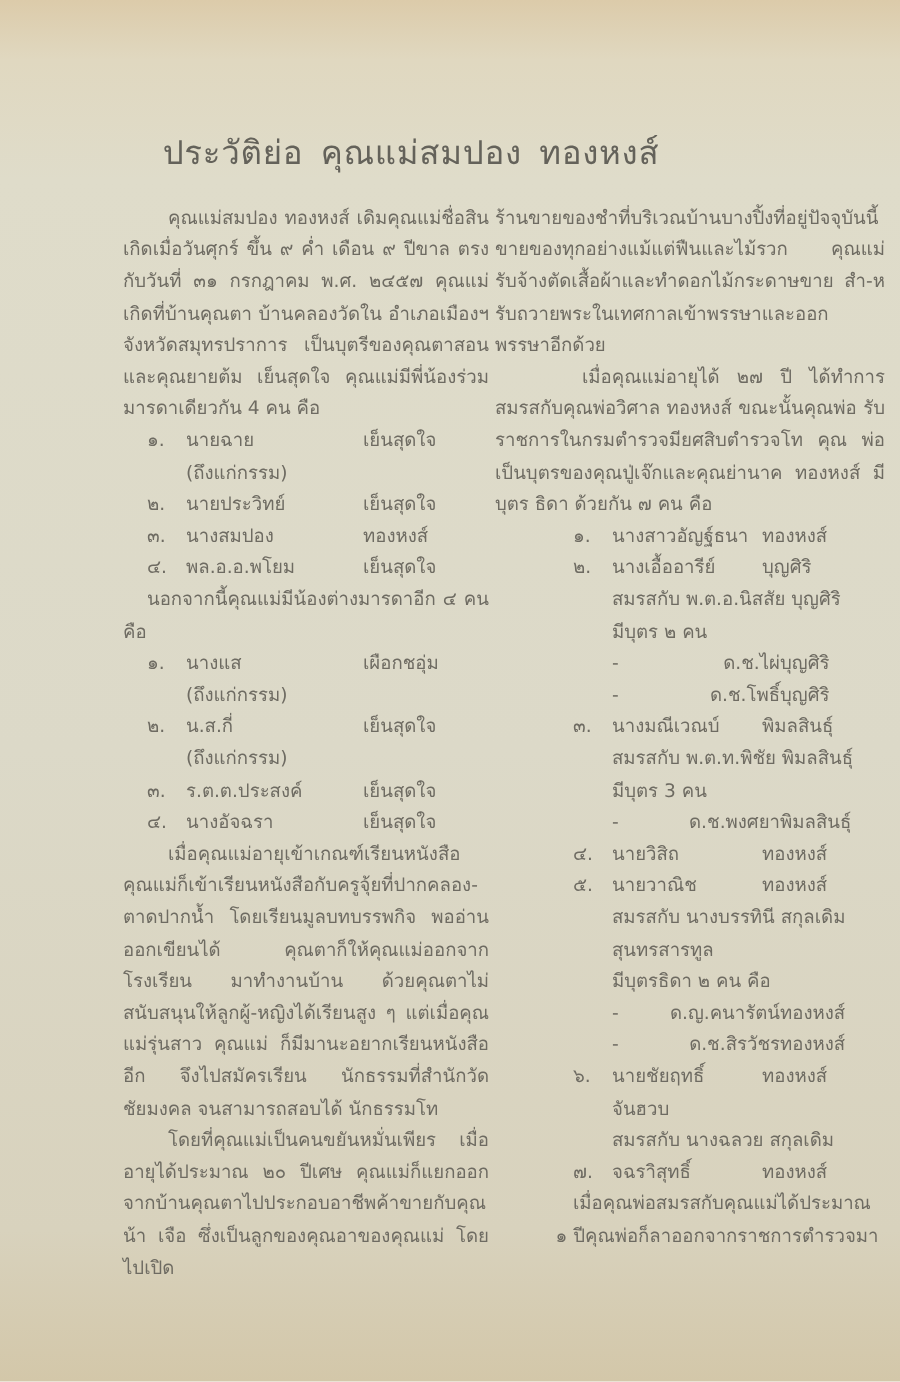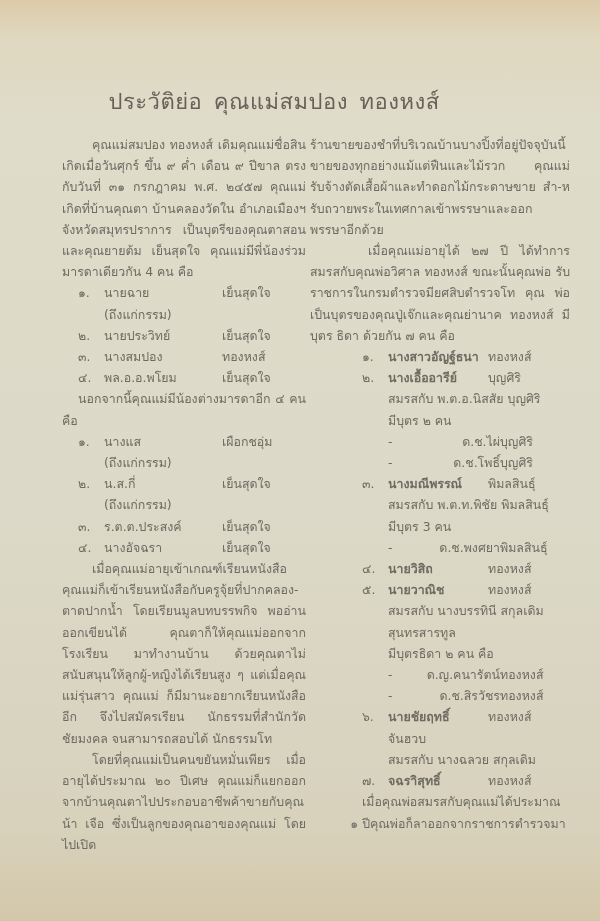--- a/index.html
+++ b/index.html
@@ -1,36 +1,36 @@
 <!DOCTYPE html>
 <html><head>
 <meta charset="utf-8">
 <style>
   html,body{margin:0;padding:0;}
   body{width:600px;height:921px;overflow:hidden;
     background:linear-gradient(180deg,#dccbaa 0px,#e0d8c0 40px,#dfdcca 120px,#dcd9c8 500px,#d8d2bd 820px,#d3c7a9 921px);
     font-family:"DejaVu Sans","Liberation Sans",sans-serif;color:#6e6b62;position:relative;}
   .title{position:absolute;top:84px;left:0;width:548px;text-align:center;font-size:22px;color:#64625a;letter-spacing:0.5px;word-spacing:4px;}
-  .col{position:absolute;top:134px;font-size:12.4px;line-height:21.2px;}
+  .col{position:absolute;top:134px;font-size:12.4px;line-height:21.2px;margin-left:20px;}
   .left{left:62px;width:244px;}
   .right{left:310px;width:260px;}
   p{margin:0;}
   .ind{text-indent:30px;}
   .ind2{text-indent:58px;}
   .justify{text-align:justify;}
   .item{display:flex;white-space:nowrap;}
   .num{width:26px;flex:none;}
   .name{width:118px;flex:none;}
   .sub{padding-left:26px;white-space:nowrap;}
   .dash{display:flex;white-space:nowrap;}
   .dash .d{width:22px;flex:none;}
   .dash .n{width:90px;flex:none;text-align:right;}
   .l-list{padding-left:16px;}
   .r-list{padding-left:52px;}
-  .r-list .name{width:100px;font-weight:bold;}
+  .r-list .name{width:100px;}
   .r-list .sub{padding-left:26px;}
   .r-list .dashwrap{padding-left:26px;}
   .tail{display:flex;white-space:nowrap;margin-left:-40px;text-align:right;}
   .tail .a{width:48px;flex:none;}
 </style>
 </head>
 <body>
 
 <div class="title">ประวัติย่อ คุณแม่สมปอง   ทองหงส์</div>
 
@@ -117,21 +117,21 @@
         </div>
       <div class="dash">
           <span class="d">-</span>
           <span class="n">ด.ช.โพธิ์</span>
           <span>บุญศิริ</span>
         </div>
     </div>
 
     <div class="item">
         <span class="num">๓.</span>
-        <span class="name">นางมณีพรรณ์</span>
+        <span class="name">นางมณีเวณบ์</span>
         <span>พิมลสินธุ์</span>
       </div>
     <div class="sub">สมรสกับ พ.ต.ท.พิชัย  พิมลสินธุ์</div>
     <div class="sub">มีบุตร 3 คน</div>
     <div class="dashwrap">
       <div class="dash">
           <span class="d">-</span>
           <span class="n">ด.ช.พงศยา</span>
           <span>พิมลสินธุ์</span>
         </div>

